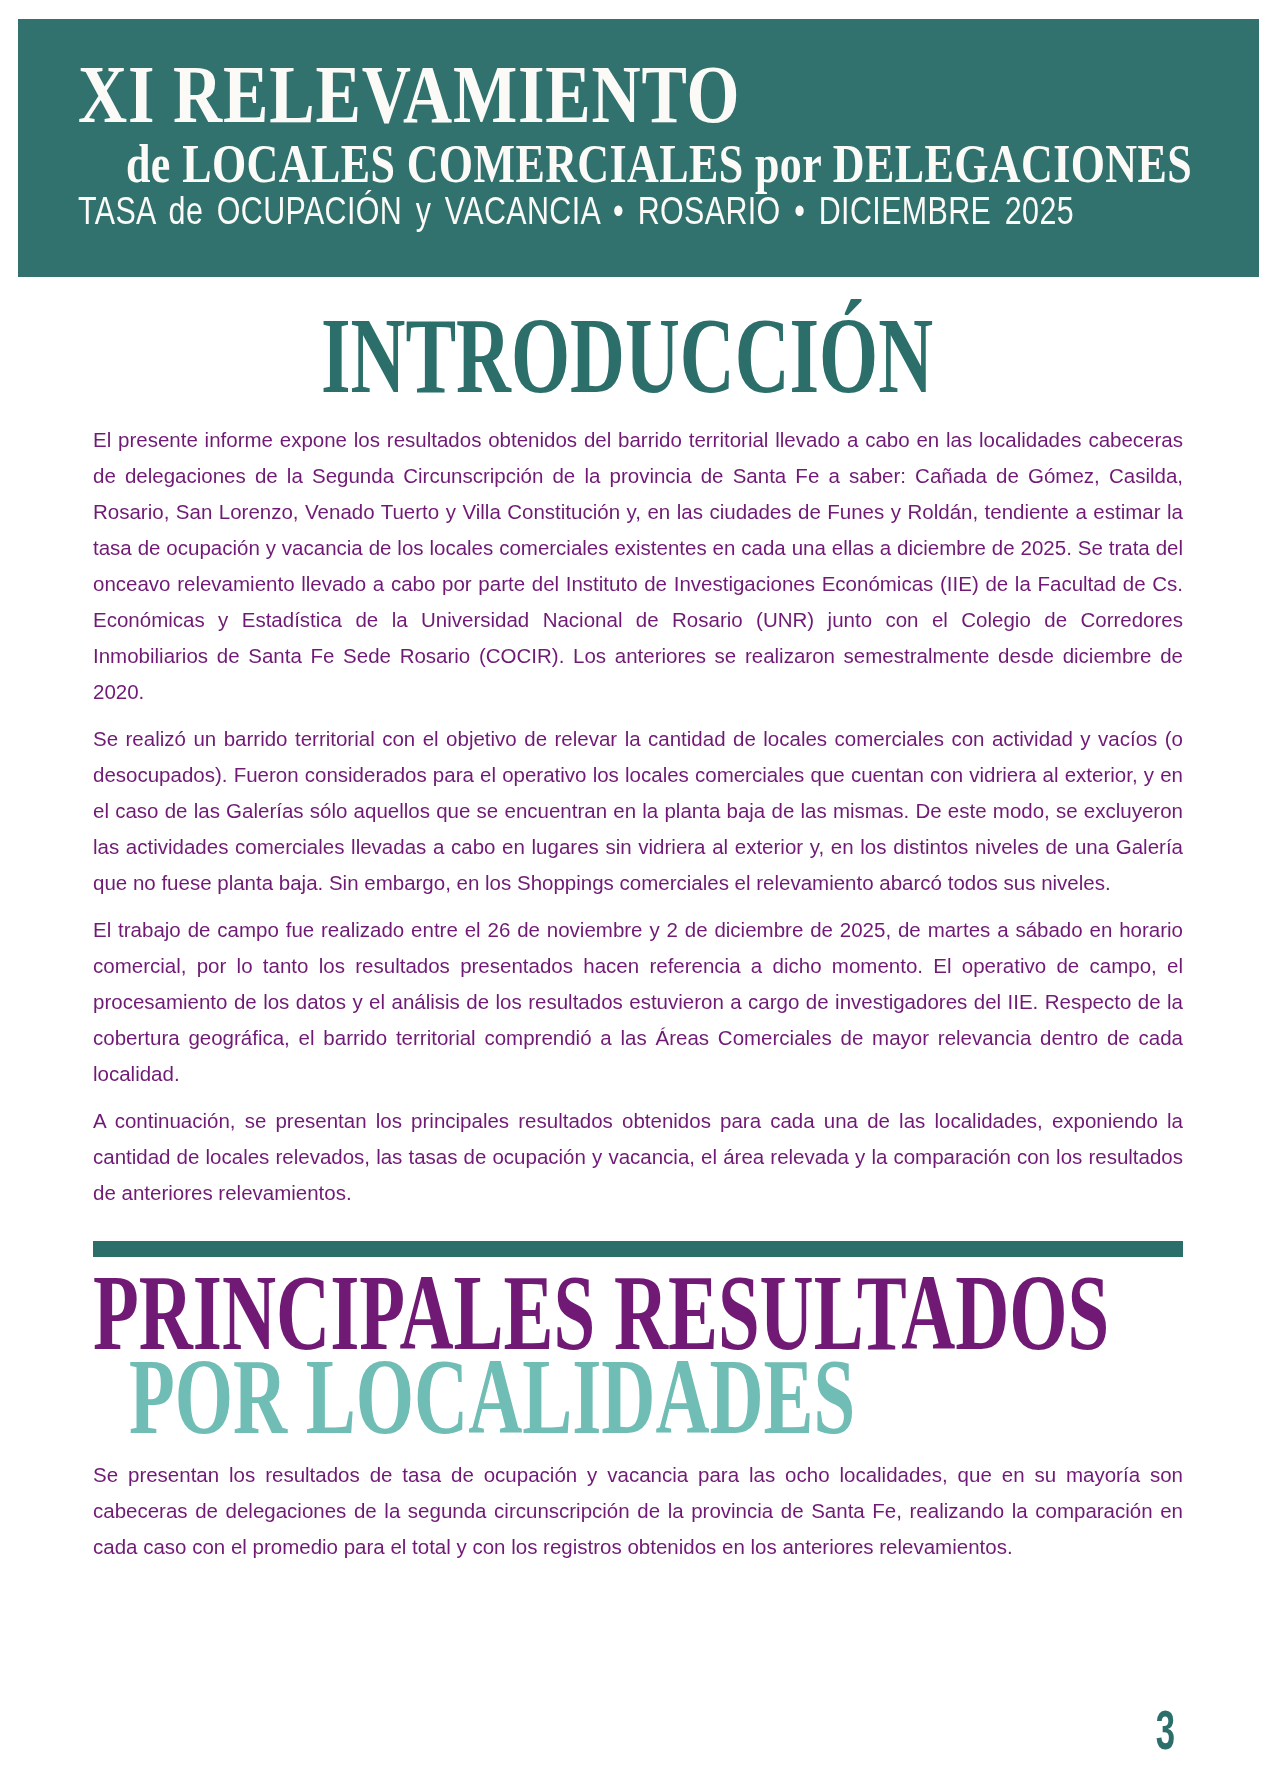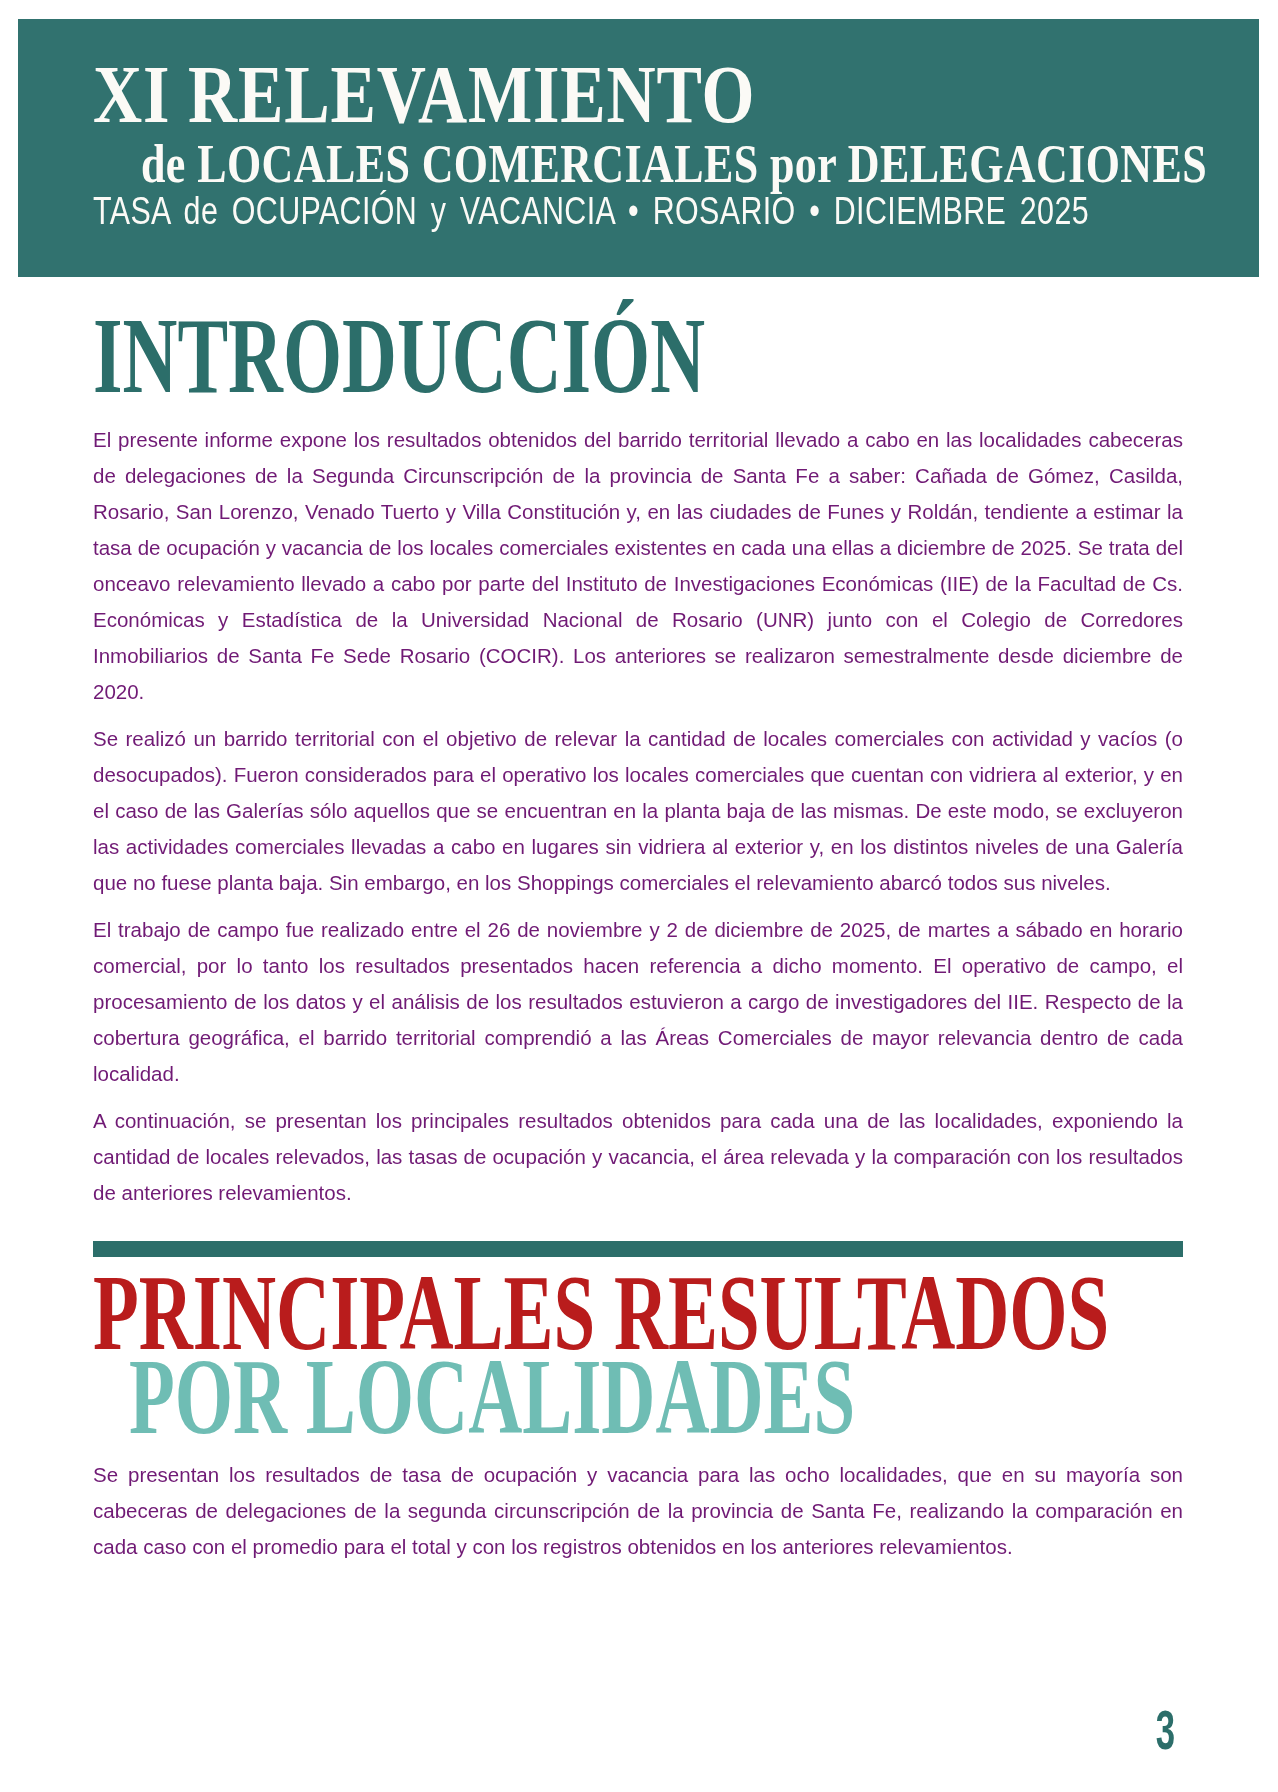--- a/index.html
+++ b/index.html
@@ -5,46 +5,47 @@
   * { margin:0; padding:0; box-sizing:border-box; }
   html,body { background:#ffffff; }
   .page {
     position:relative; width:1278px; height:1792px;
     background:#ffffff; overflow:hidden;
     font-family:"Liberation Sans", sans-serif;
   }
   
   .banner {
     position:absolute; left:18px; top:19px; width:1241px; height:258px;
-    background:#31726F; color:#FBFAF6; padding:34px 0 0 75px;
+    background:#31726F; color:#FBFAF6; padding:34px 0 0 60px;
   }
   .condense { display:inline-block; transform-origin:0 50%; white-space:nowrap; }
   .banner-title1 { font:700 83px/1 "Liberation Serif", serif; letter-spacing:1px; }
   .banner-title1 .condense { transform:scaleX(0.82); }
   .banner-title2 { font:700 55px/1 "Liberation Serif", serif; letter-spacing:0.5px;margin-left:48px; }
   .banner-title2 .condense { transform:scaleX(0.80); }
   .banner-subtitle { font:400 39px/1 "Liberation Sans", sans-serif; margin-top:0; }
   .banner-subtitle .condense { transform:scaleX(0.78); word-spacing:6px; letter-spacing:0.5px; }
   
   .content { position:absolute; left:93px; top:277px; width:1090px; }
   .h-intro {
     margin:26px 0 12px; font:700 107px/1 "Liberation Serif", serif;
     color:#2C6E6A;
+    text-align:right;
   }
   .h-intro .condense { transform:scaleX(0.71); }
   p.body {
     font:400 20.5px/36px "Liberation Sans", sans-serif;
     color:#701a75; text-align:justify; margin:0 0 11px 0;
   }
   .divider { height:16px; background:#2C6E6A; margin:30px 0 14px 0; }
   .h-results-line {
     font:700 107px/84px "Liberation Serif", serif; display:block;
   }
   .h-results-line .condense { transform:scaleX(0.70); }
-  .teal-dark  { color:#b91c1c; }
+  .teal-dark  { color:#701a75; }
   .teal-light { color:#6FBDB4;margin-left:36px; }
   p.results-par { margin-top:18px; }
   .page-num {
     position:absolute; right:103px; bottom:34px;
     font:700 56px/1 "Liberation Sans", sans-serif; color:#2C6E6A;
   }
   .page-num .condense { transform:scaleX(0.62); transform-origin:100% 50%; }
 </style>
 </head>
 <body>

